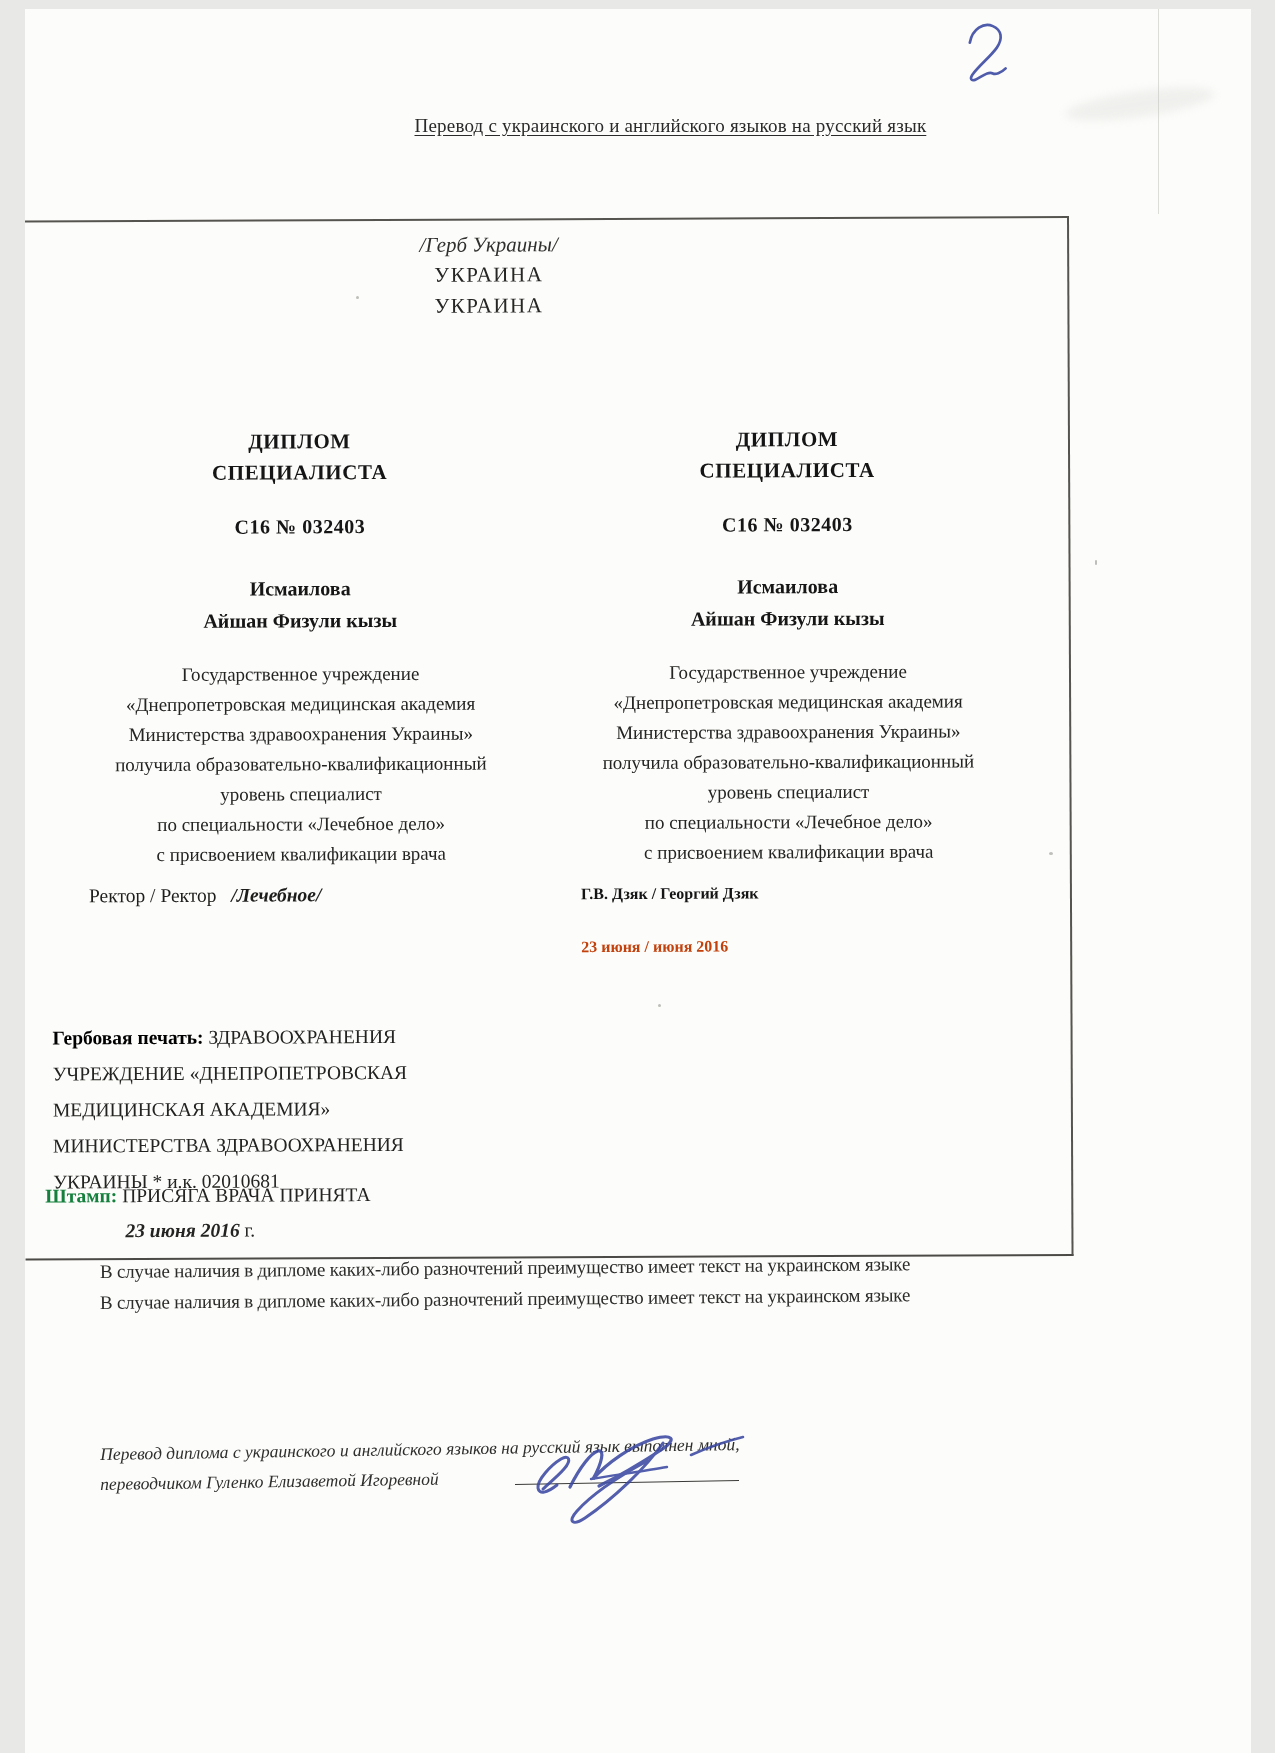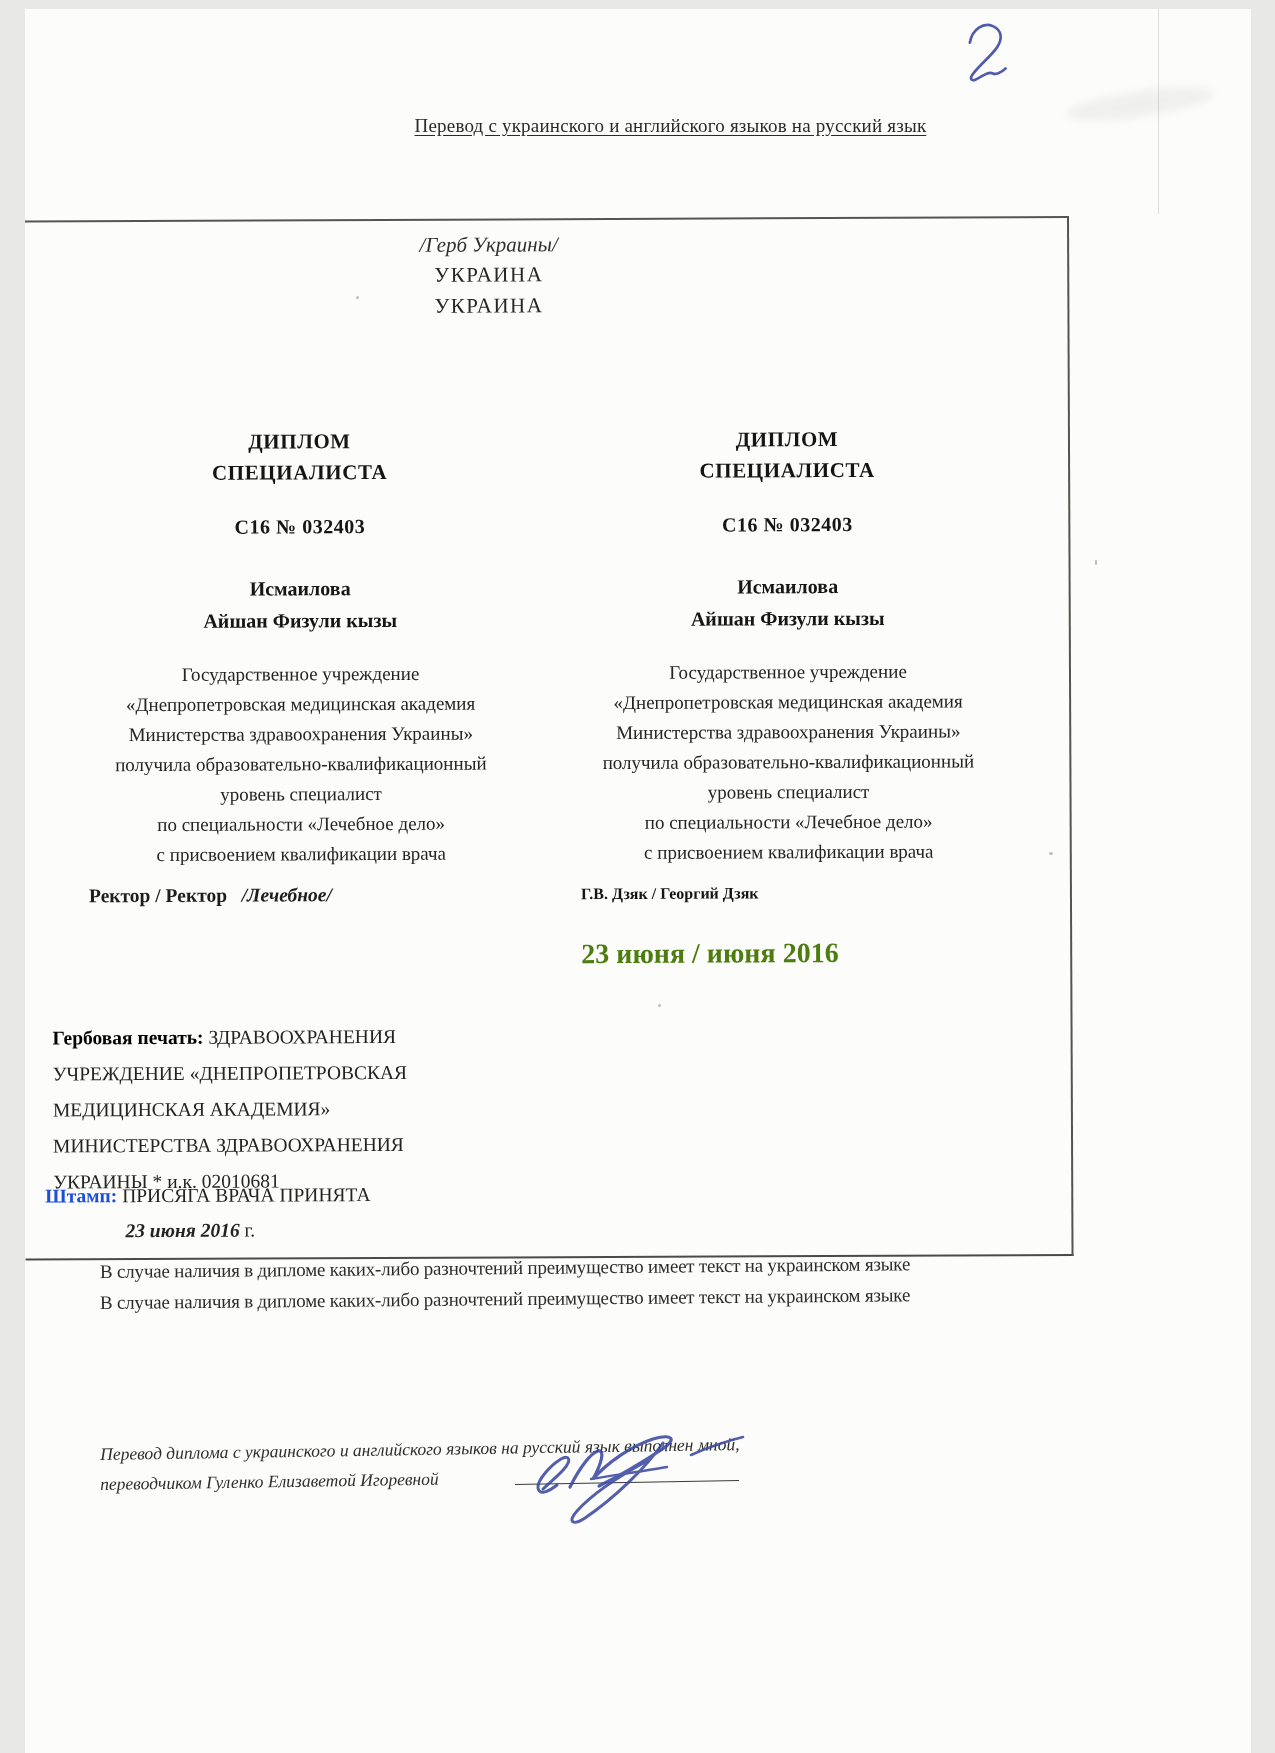--- a/index.html
+++ b/index.html
@@ -38,28 +38,28 @@
   .country.l1{top:42px;}
   .country.l2{top:73px;}
   .col{top:0;height:1036px;}
   .col-left{left:40px;width:475px;}
   .col-right{left:520px;width:490px;}
   .dip-title{top:205px;left:0;width:100%;text-align:center;font-weight:bold;font-size:21px;line-height:31px;letter-spacing:.6px;color:#151515;}
   .dip-number{top:294px;left:0;width:100%;text-align:center;font-weight:bold;font-size:20px;letter-spacing:.5px;color:#161616;}
   .dip-name{top:351px;left:0;width:100%;text-align:center;font-weight:bold;font-size:20px;line-height:32px;color:#161616;}
   .dip-body{top:438px;left:0;width:100%;text-align:center;font-size:19px;line-height:30px;color:#242422;}
   .rector-line{top:663px;left:25px;font-size:19.5px;white-space:nowrap;color:#1d1d1b;}
-  .rector-line .b{font-weight:bold;}
+  .rector-line .b{font-weight:normal;}
   .rector-line .sig{font-weight:bold;font-style:italic;}
   .signer-line{top:665px;left:37px;font-weight:bold;font-size:16px;white-space:nowrap;color:#141414;}
-  .date-line{top:718px;left:37px;font-weight:bold;font-size:28px;white-space:nowrap;color:#4d7c0f;}
+  .date-line{top:718px;left:37px;font-weight:bold;font-size:16px;white-space:nowrap;color:#c2410c;}
   .seal-block{top:798px;left:28px;width:450px;font-size:19.5px;line-height:36px;color:#232321;}
   .seal-block .b{font-weight:bold;color:#000000;}
   .stamp-block{top:963px;left:20px;font-size:19.5px;color:#232321;}
-  .stamp-block .b{font-weight:bold;color:#1d4ed8;}
+  .stamp-block .b{font-weight:bold;color:#15803d;}
   .stamp-date{top:998px;left:100px;font-size:19.5px;color:#232321;}
   .stamp-date .bi{font-weight:bold;font-style:italic;text-align:center;}
   
   .disclaimer{
     left:75px;width:960px;
     font-size:19px;letter-spacing:-0.2px;
     color:#2c2c2a;
     transform:rotate(-0.55deg);
     transform-origin:left center;
     white-space:nowrap;

